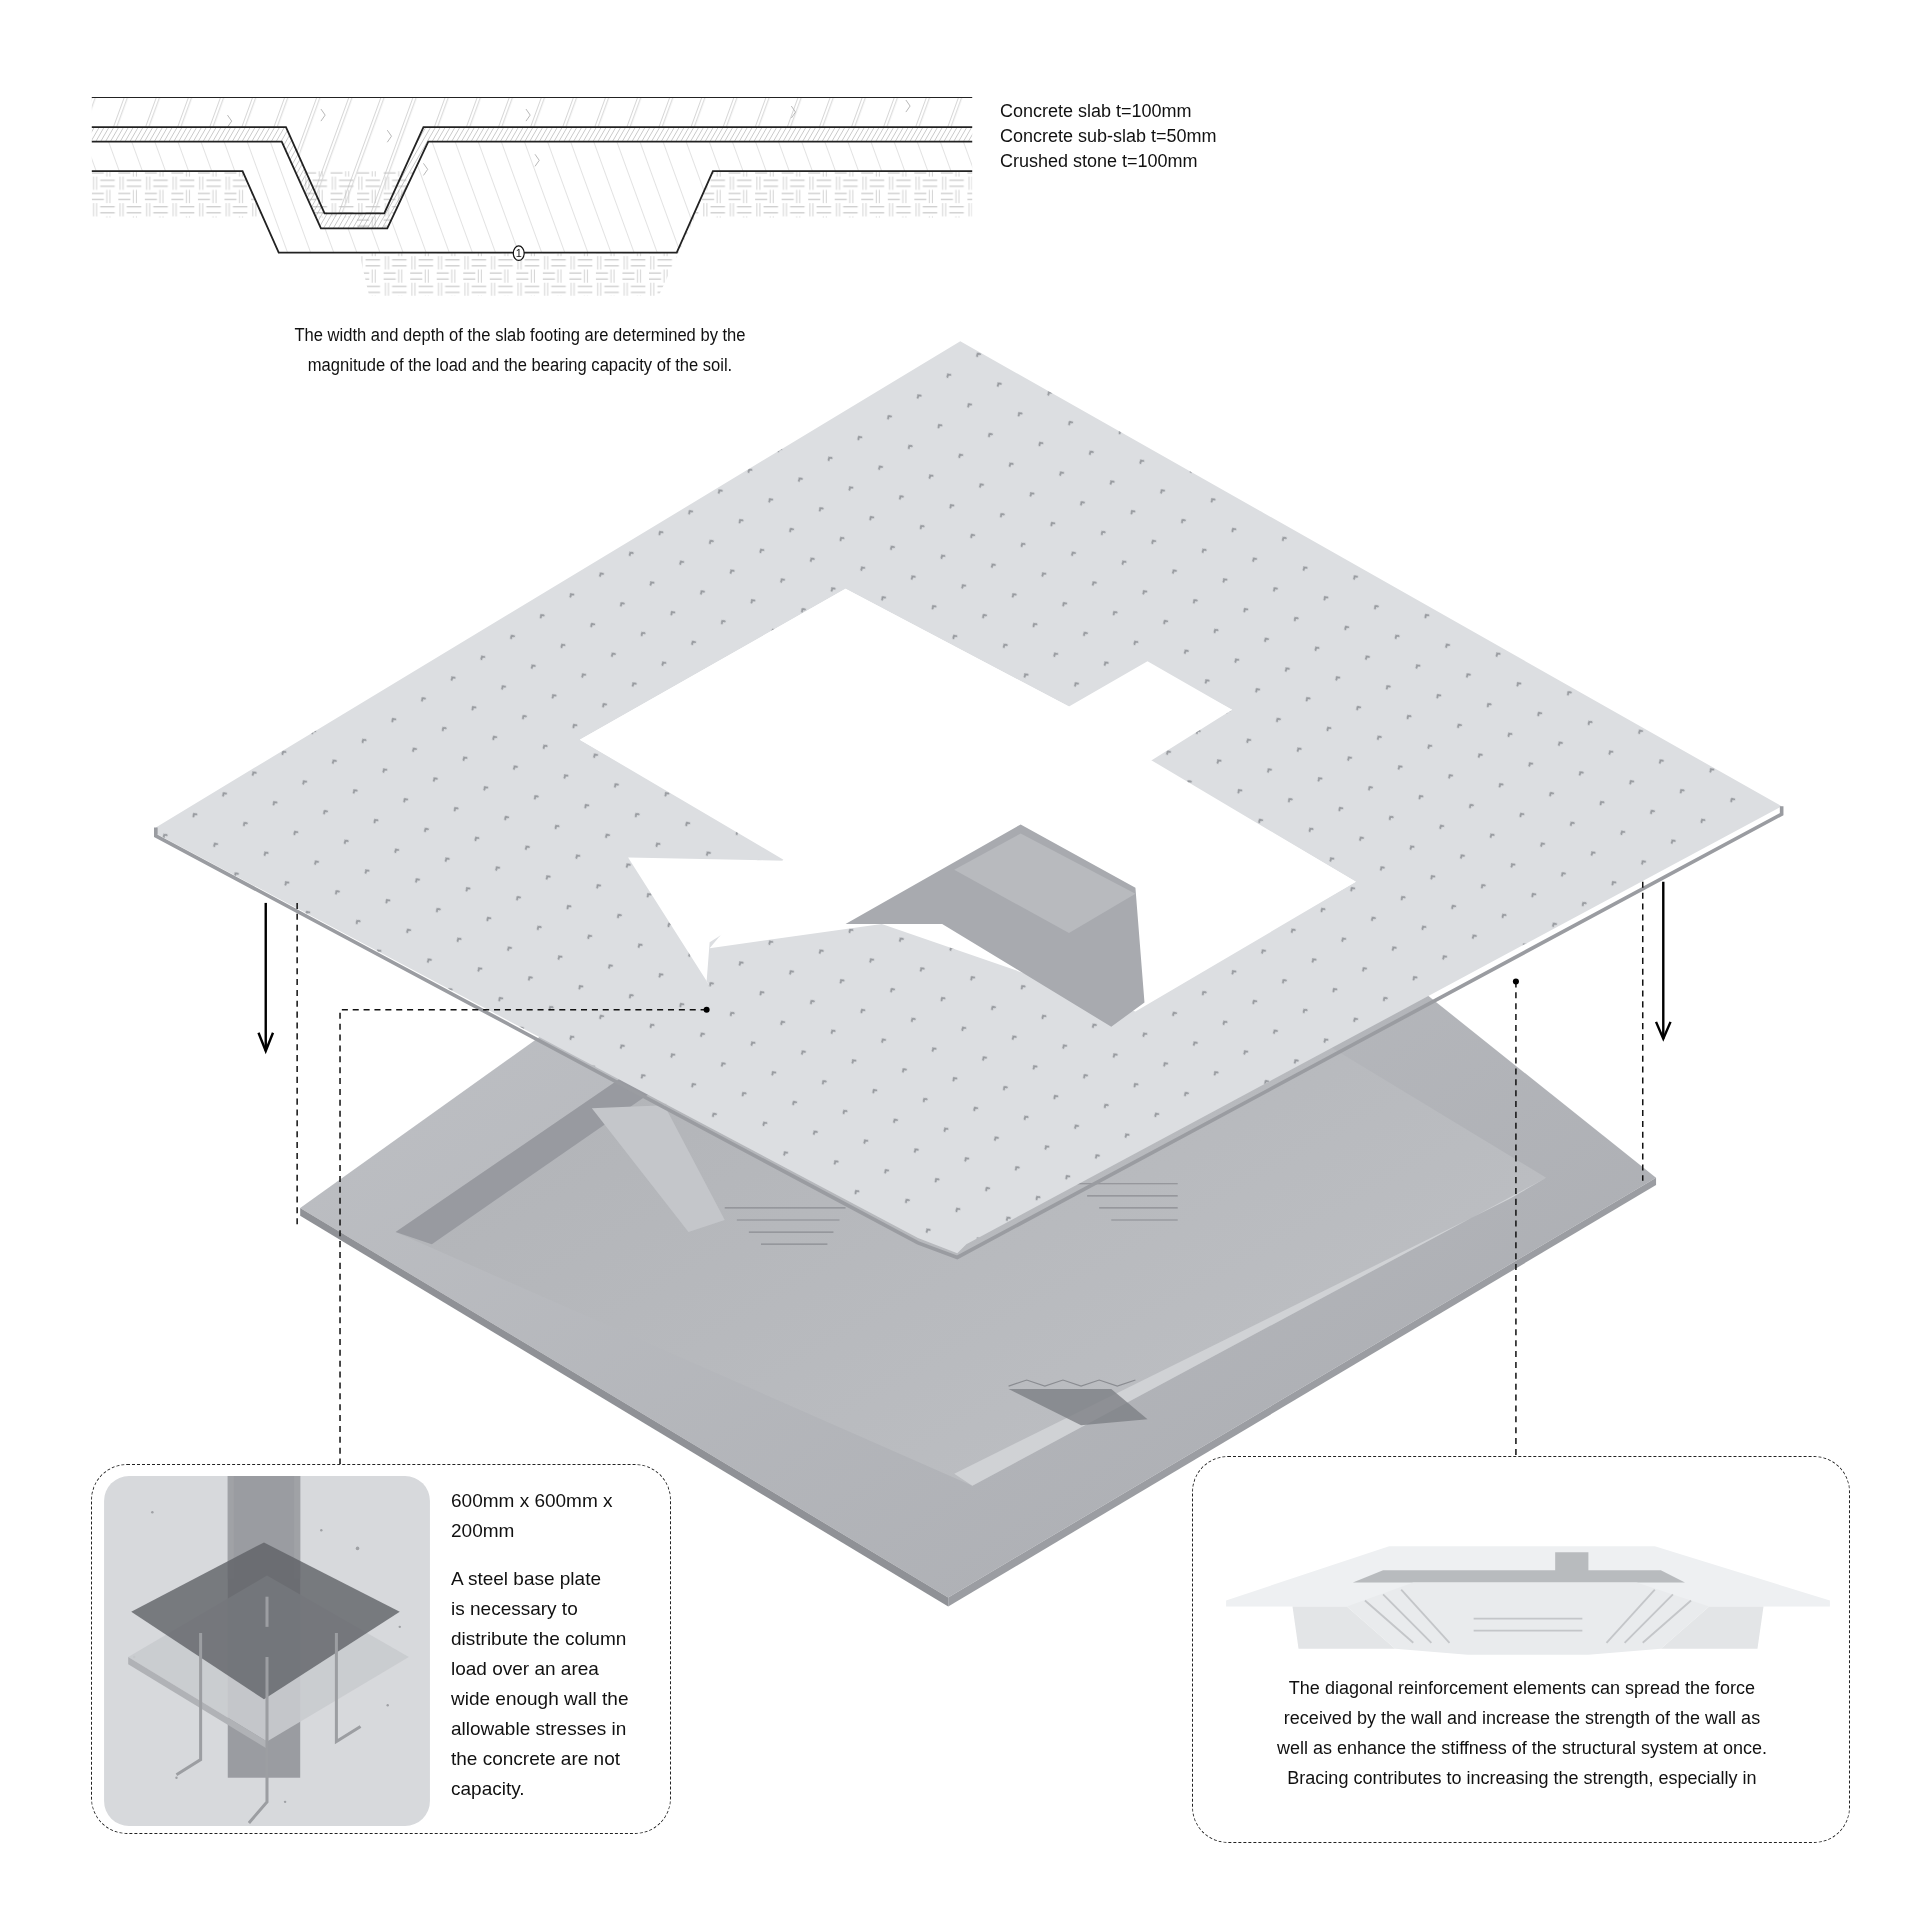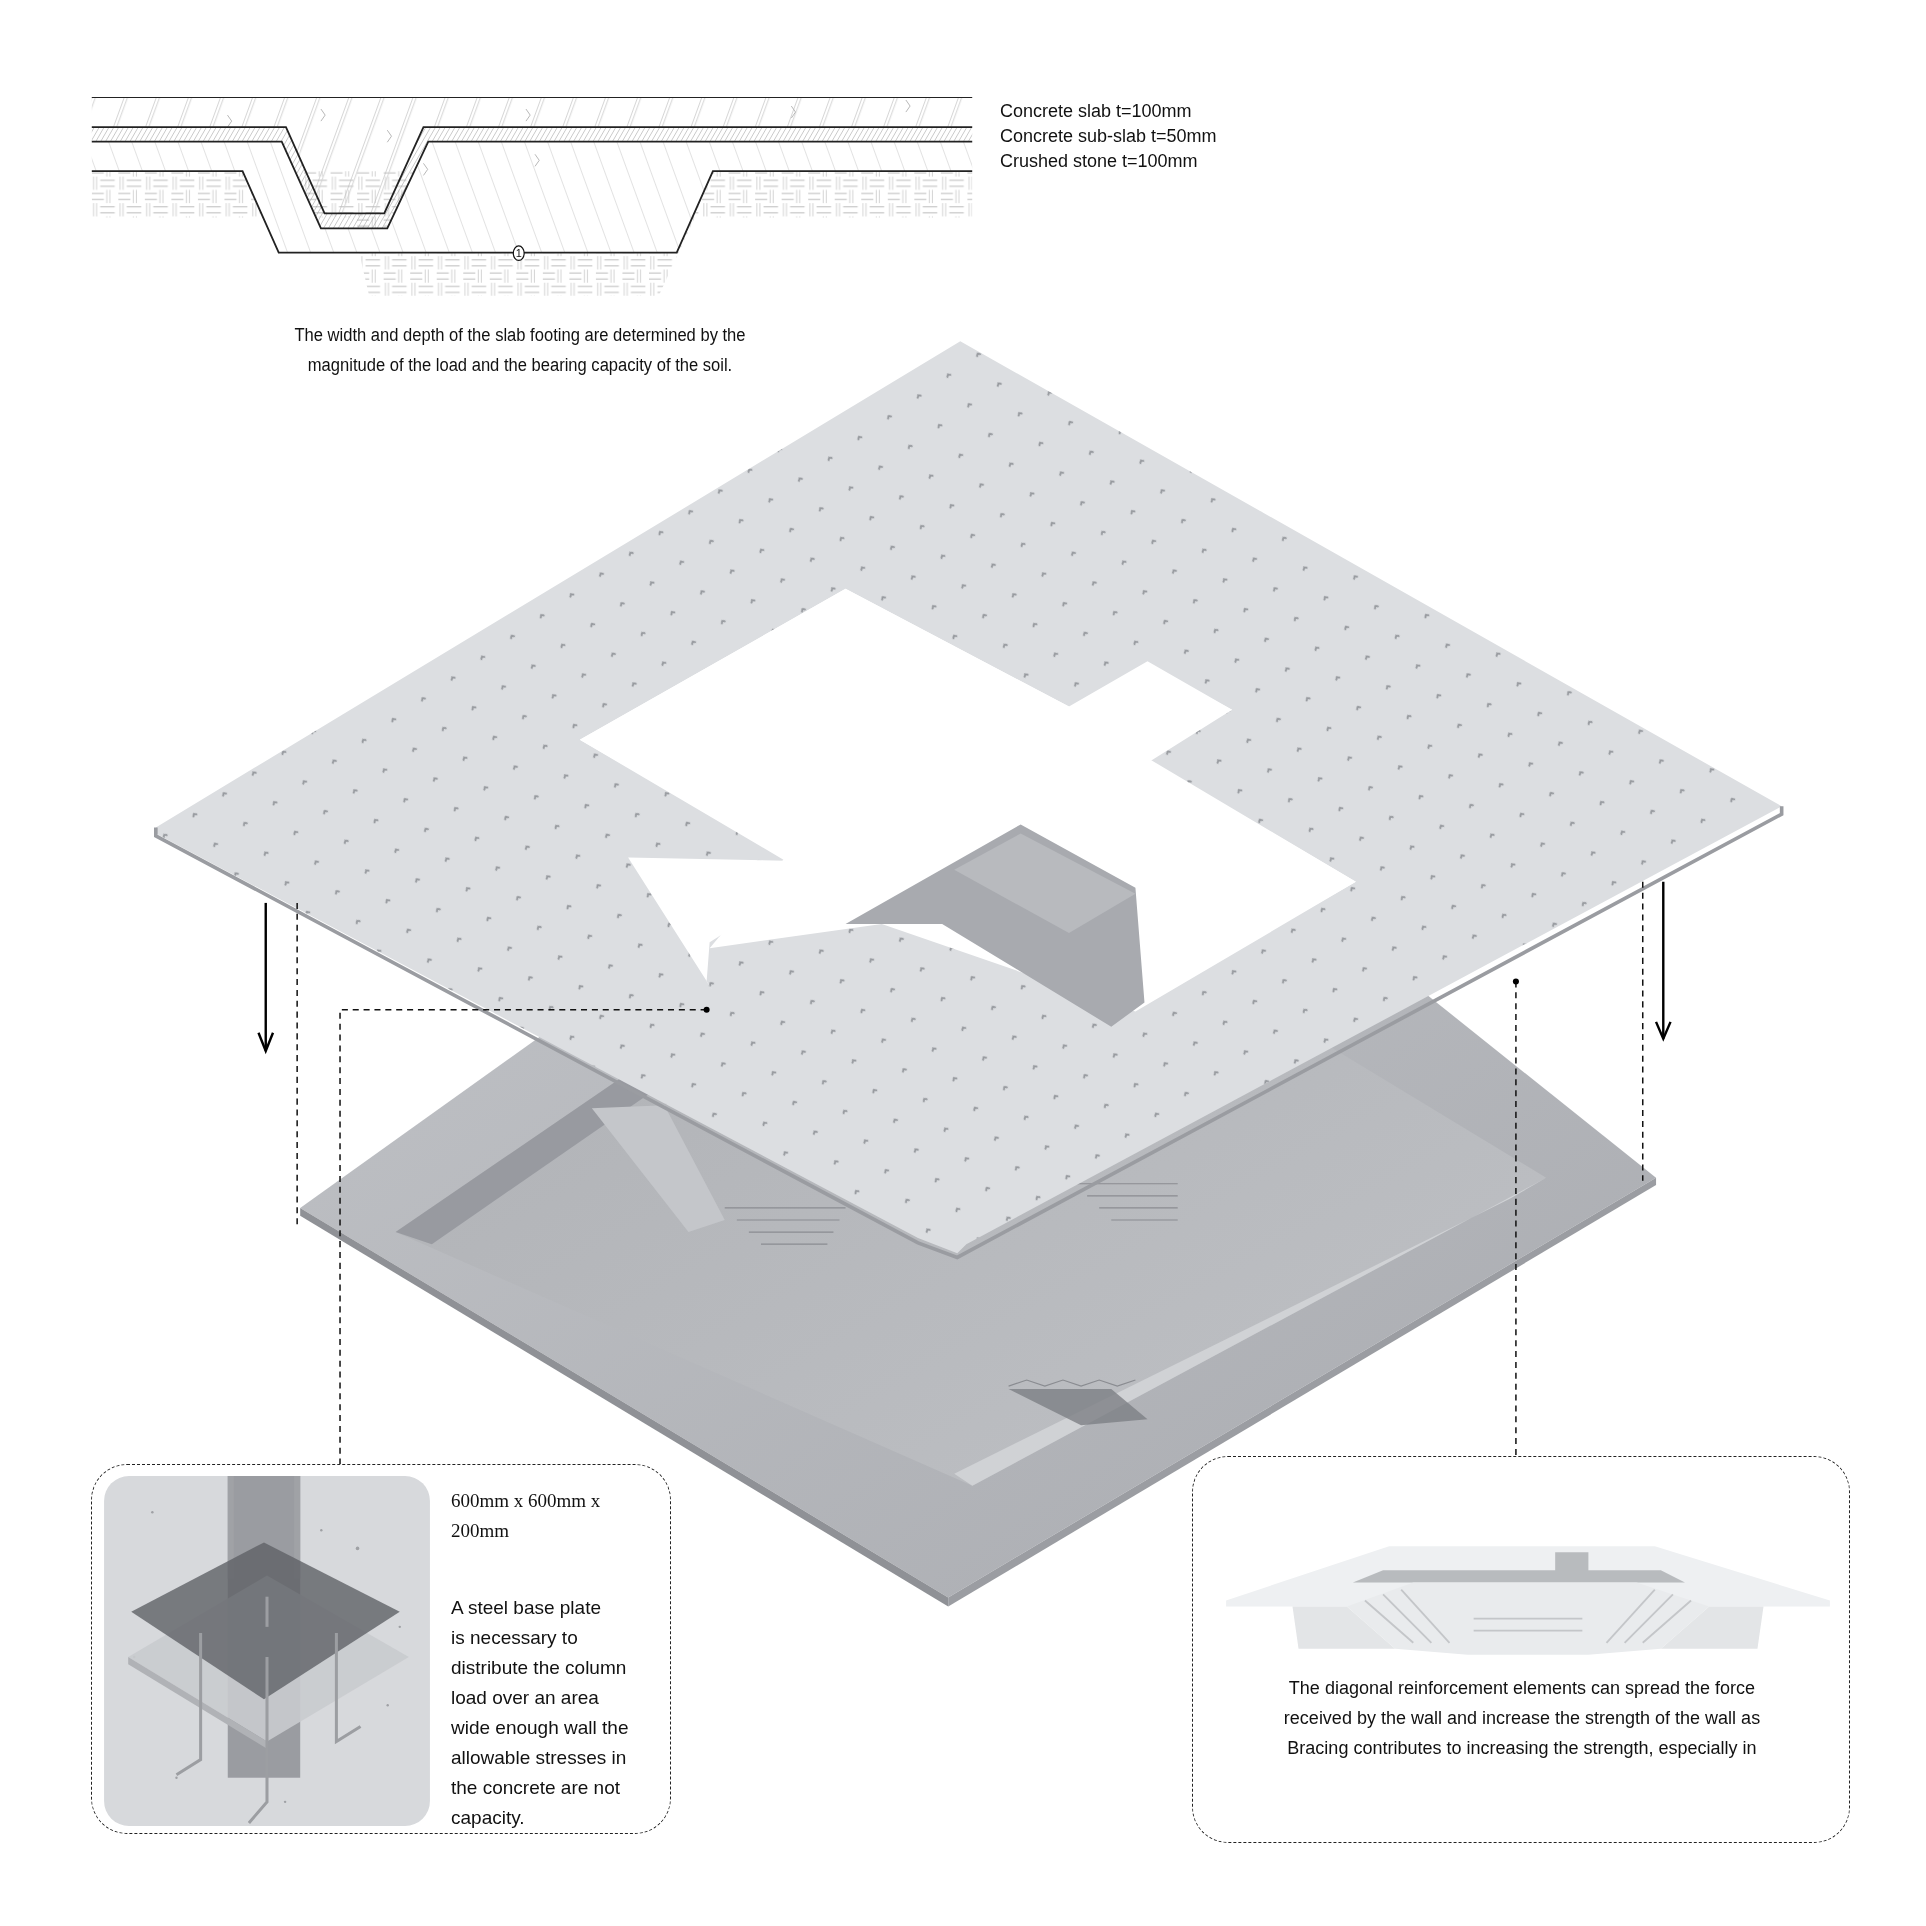--- a/index.html
+++ b/index.html
@@ -10,21 +10,21 @@
     #layer-legend { left: 1000px; top: 99px; font-size: 18px; line-height: 25px; }
     #layer-legend div { white-space: nowrap; }
     #intro-caption { left: 230px; top: 320px; width: 580px; text-align: center;
                      font-size: 18px; line-height: 30px; transform: scaleX(0.92); transform-origin: center top; }
     #main-axon { left: 0; top: 0; width: 1926px; height: 1926px; pointer-events: none; }
     .callout-box { border: 1.8px dashed #222; border-radius: 36px; box-sizing: border-box; background: transparent; }
     #callout-left { left: 91px; top: 1464px; width: 580px; height: 370px; }
     #callout-right { left: 1192px; top: 1456px; width: 658px; height: 387px; }
     #baseplate-render { left: 104px; top: 1476px; width: 326px; height: 350px; border-radius: 25px; overflow: hidden; }
     #left-text { left: 451px; top: 1486px; width: 205px; font-size: 19px; line-height: 30px; }
-    #left-text .dims { margin-bottom: 47px; font-family: Liberation Serif, serif; }
+    #left-text .dims { margin-bottom: 18px; }
     #bracing-render { left: 1214px; top: 1534px; width: 628px; height: 133px; }
     #right-text { left: 1214px; top: 1673px; width: 616px; text-align: center;
                   font-size: 18px; line-height: 30px; }
     #right-text div { white-space: nowrap; text-align: center; }
   </style>
 </head>
 <body>
 
 <svg id="section-drawing" class="abs" viewBox="0 0 1460 330" xmlns="http://www.w3.org/2000/svg">
   <defs>
@@ -224,15 +224,16 @@
       <line x1="790" y1="110" x2="710" y2="180"></line>
     <line x1="760" y1="100" x2="680" y2="180"></line>
       <line x1="730" y1="92" x2="650" y2="180"></line>
     <line x1="430" y1="140" x2="610" y2="140"></line>
       <line x1="430" y1="160" x2="610" y2="160"></line>
   </g>
 </svg>
 <div id="right-text" class="abs">
   <div>The diagonal reinforcement elements can spread the force</div>
   <div>received by the wall and increase the strength of the wall as</div>
+  <div>well as enhance the stiffness of the structural system at once.</div>
   <div>Bracing contributes to increasing the strength, especially in</div>
 </div>
 
 
 </body></html>

